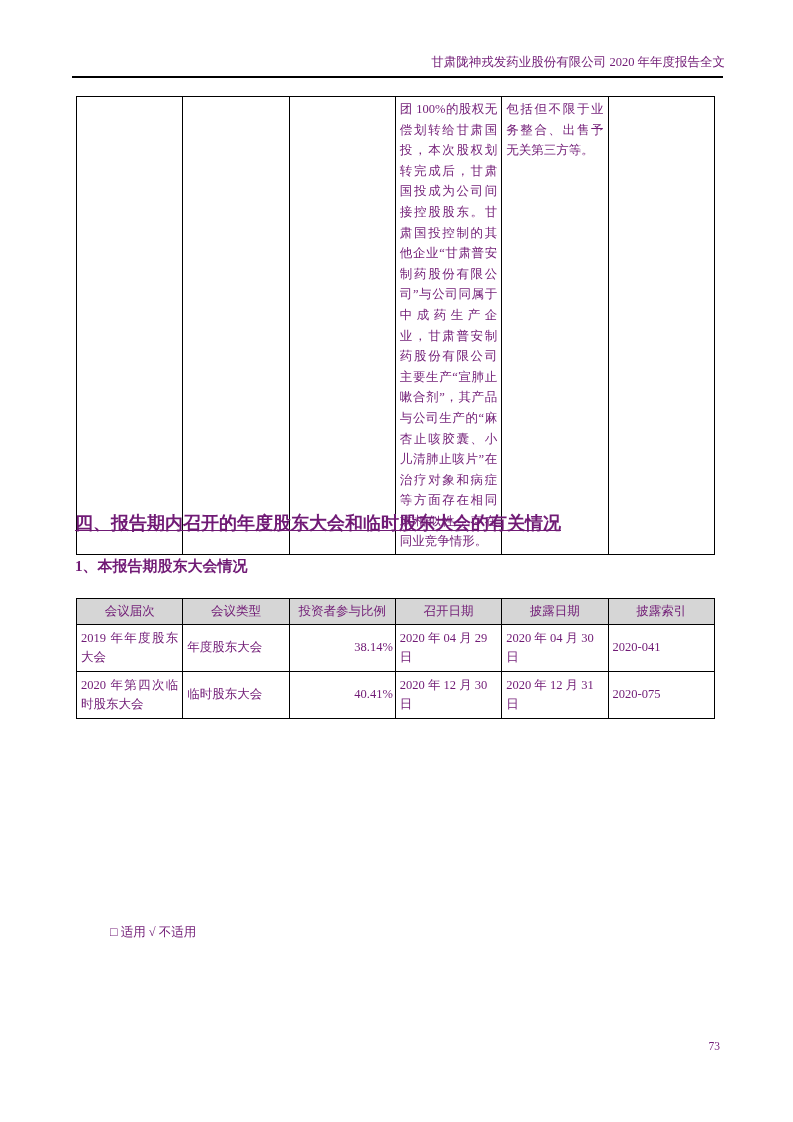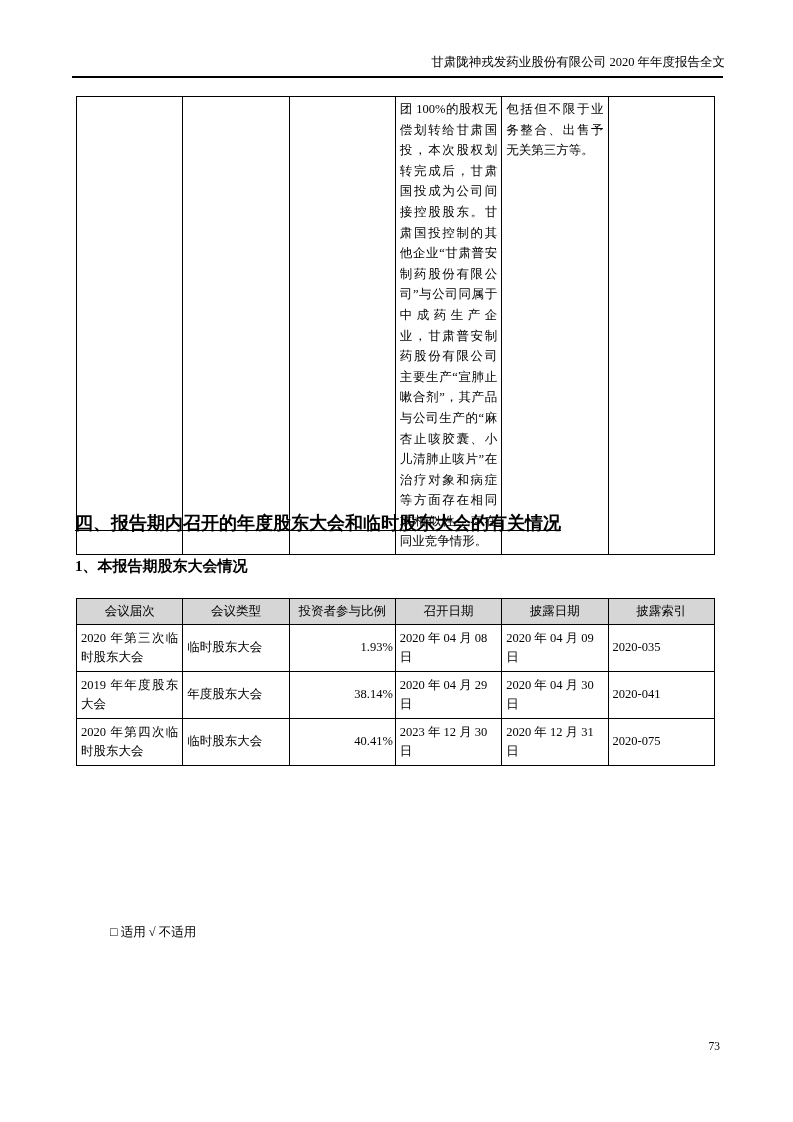--- a/index.html
+++ b/index.html
@@ -3,21 +3,21 @@
 <meta charset="utf-8">
 <style>
   * { margin:0; padding:0; box-sizing:border-box; }
   html,body { background:#e8e8e8; }
   .page {
     position:relative;
     width:793px; height:1122px;
     margin:0 auto;
     background:#ffffff;
     font-family:"Liberation Serif","DejaVu Serif",serif;
-    color:#000000;
+    color:#701a75;
     overflow:hidden;
   }
   .doc-header {
     position:absolute; top:54px; left:76px; width:649px;
     text-align:right; font-size:12.5px; white-space:nowrap;
   }
   .header-rule {
     position:absolute; top:76px; left:72px; width:651px; height:2px;
     background:#000;
   }
@@ -115,40 +115,32 @@
         <th style="background-color: rgb(214, 214, 214);">会议届次</th>
         <th style="background-color: rgb(214, 214, 214);">会议类型</th>
         <th style="background-color: rgb(214, 214, 214);">投资者参与比例</th>
         <th style="background-color: rgb(214, 214, 214);">召开日期</th>
         <th style="background-color: rgb(214, 214, 214);">披露日期</th>
         <th style="background-color: rgb(214, 214, 214);">披露索引</th>
       </tr>
     </thead>
     <tbody>
       <tr>
-        <td class="wrap">2020 年第三次临时股东大会</td>
-        <td>临时股东大会</td>
-        <td class="num">1.93%</td>
-        <td>2020 年 04 月 08 日</td>
-        <td>2020 年 04 月 09 日</td>
-        <td>2020-035</td>
-      </tr>
-      <tr>
         <td class="wrap">2019 年年度股东大会</td>
         <td>年度股东大会</td>
         <td class="num">38.14%</td>
         <td>2020 年 04 月 29 日</td>
         <td>2020 年 04 月 30 日</td>
         <td>2020-041</td>
       </tr>
       <tr>
         <td class="wrap">2020 年第四次临时股东大会</td>
         <td>临时股东大会</td>
         <td class="num">40.41%</td>
-        <td>2023 年 12 月 30 日</td>
+        <td>2020 年 12 月 30 日</td>
         <td>2020 年 12 月 31 日</td>
         <td>2020-075</td>
       </tr>
     </tbody>
   </table>
 
   <div class="applicability">□ 适用 √ 不适用</div>
 
   <div class="page-number">73</div>
 

